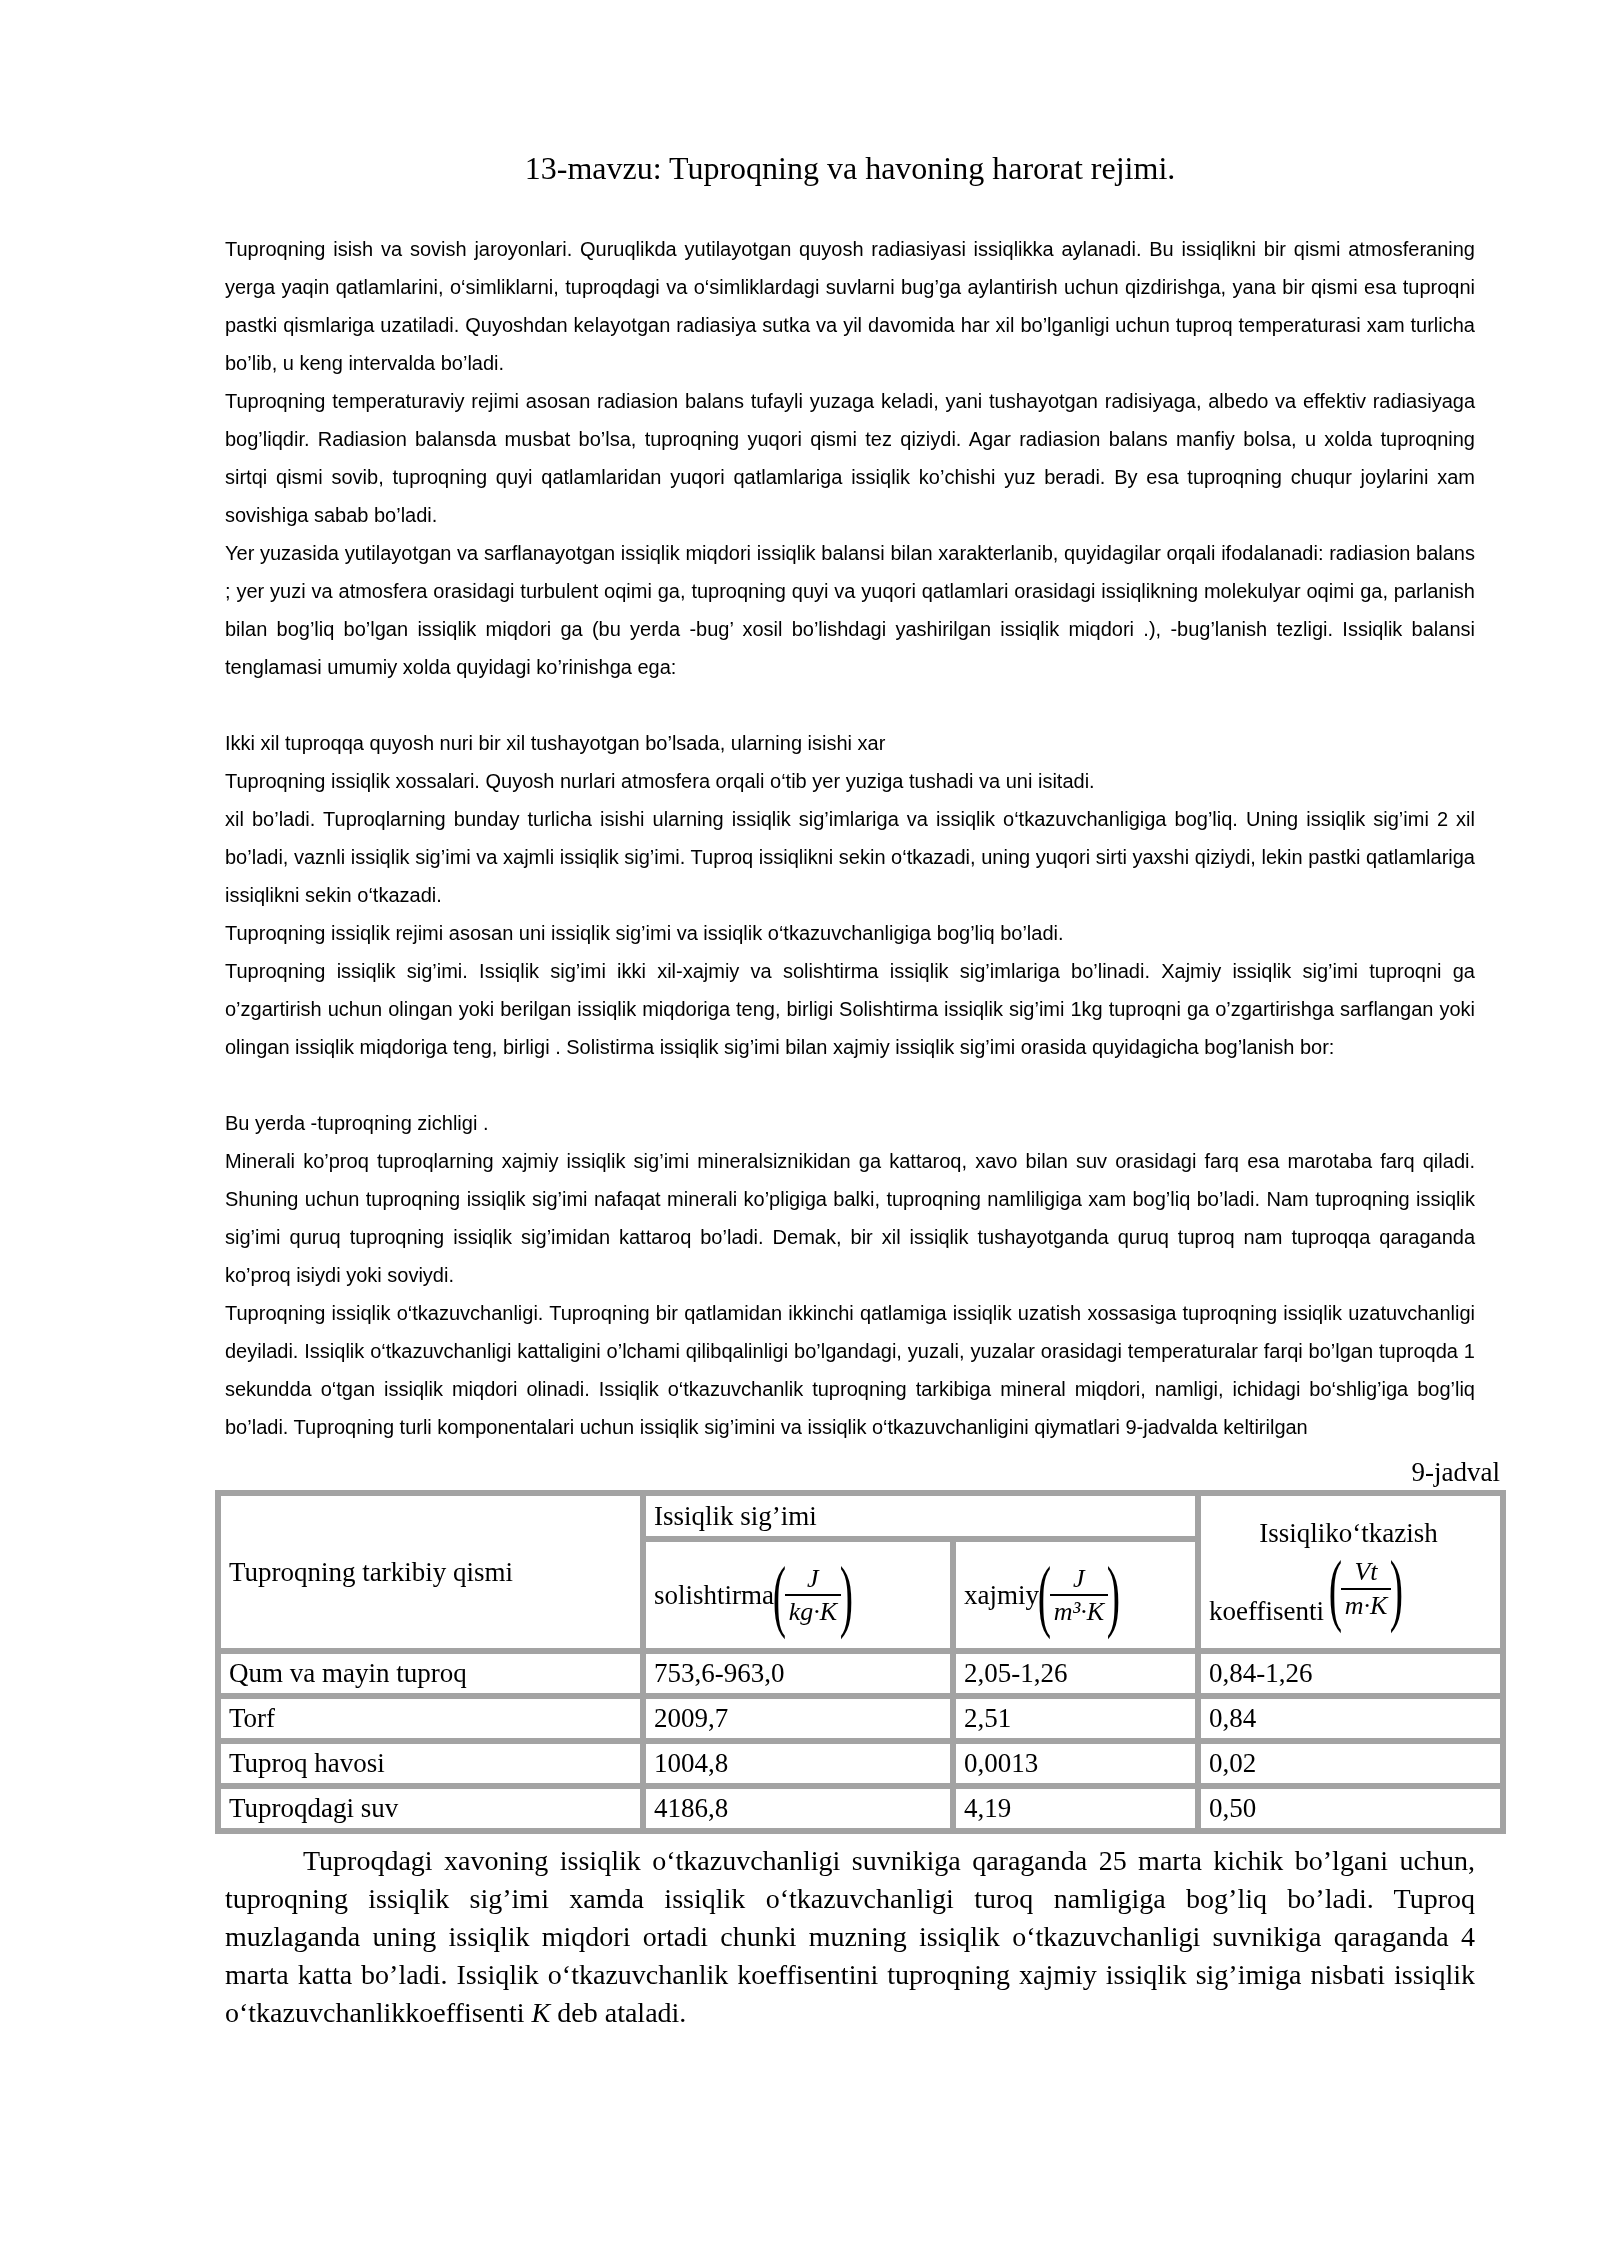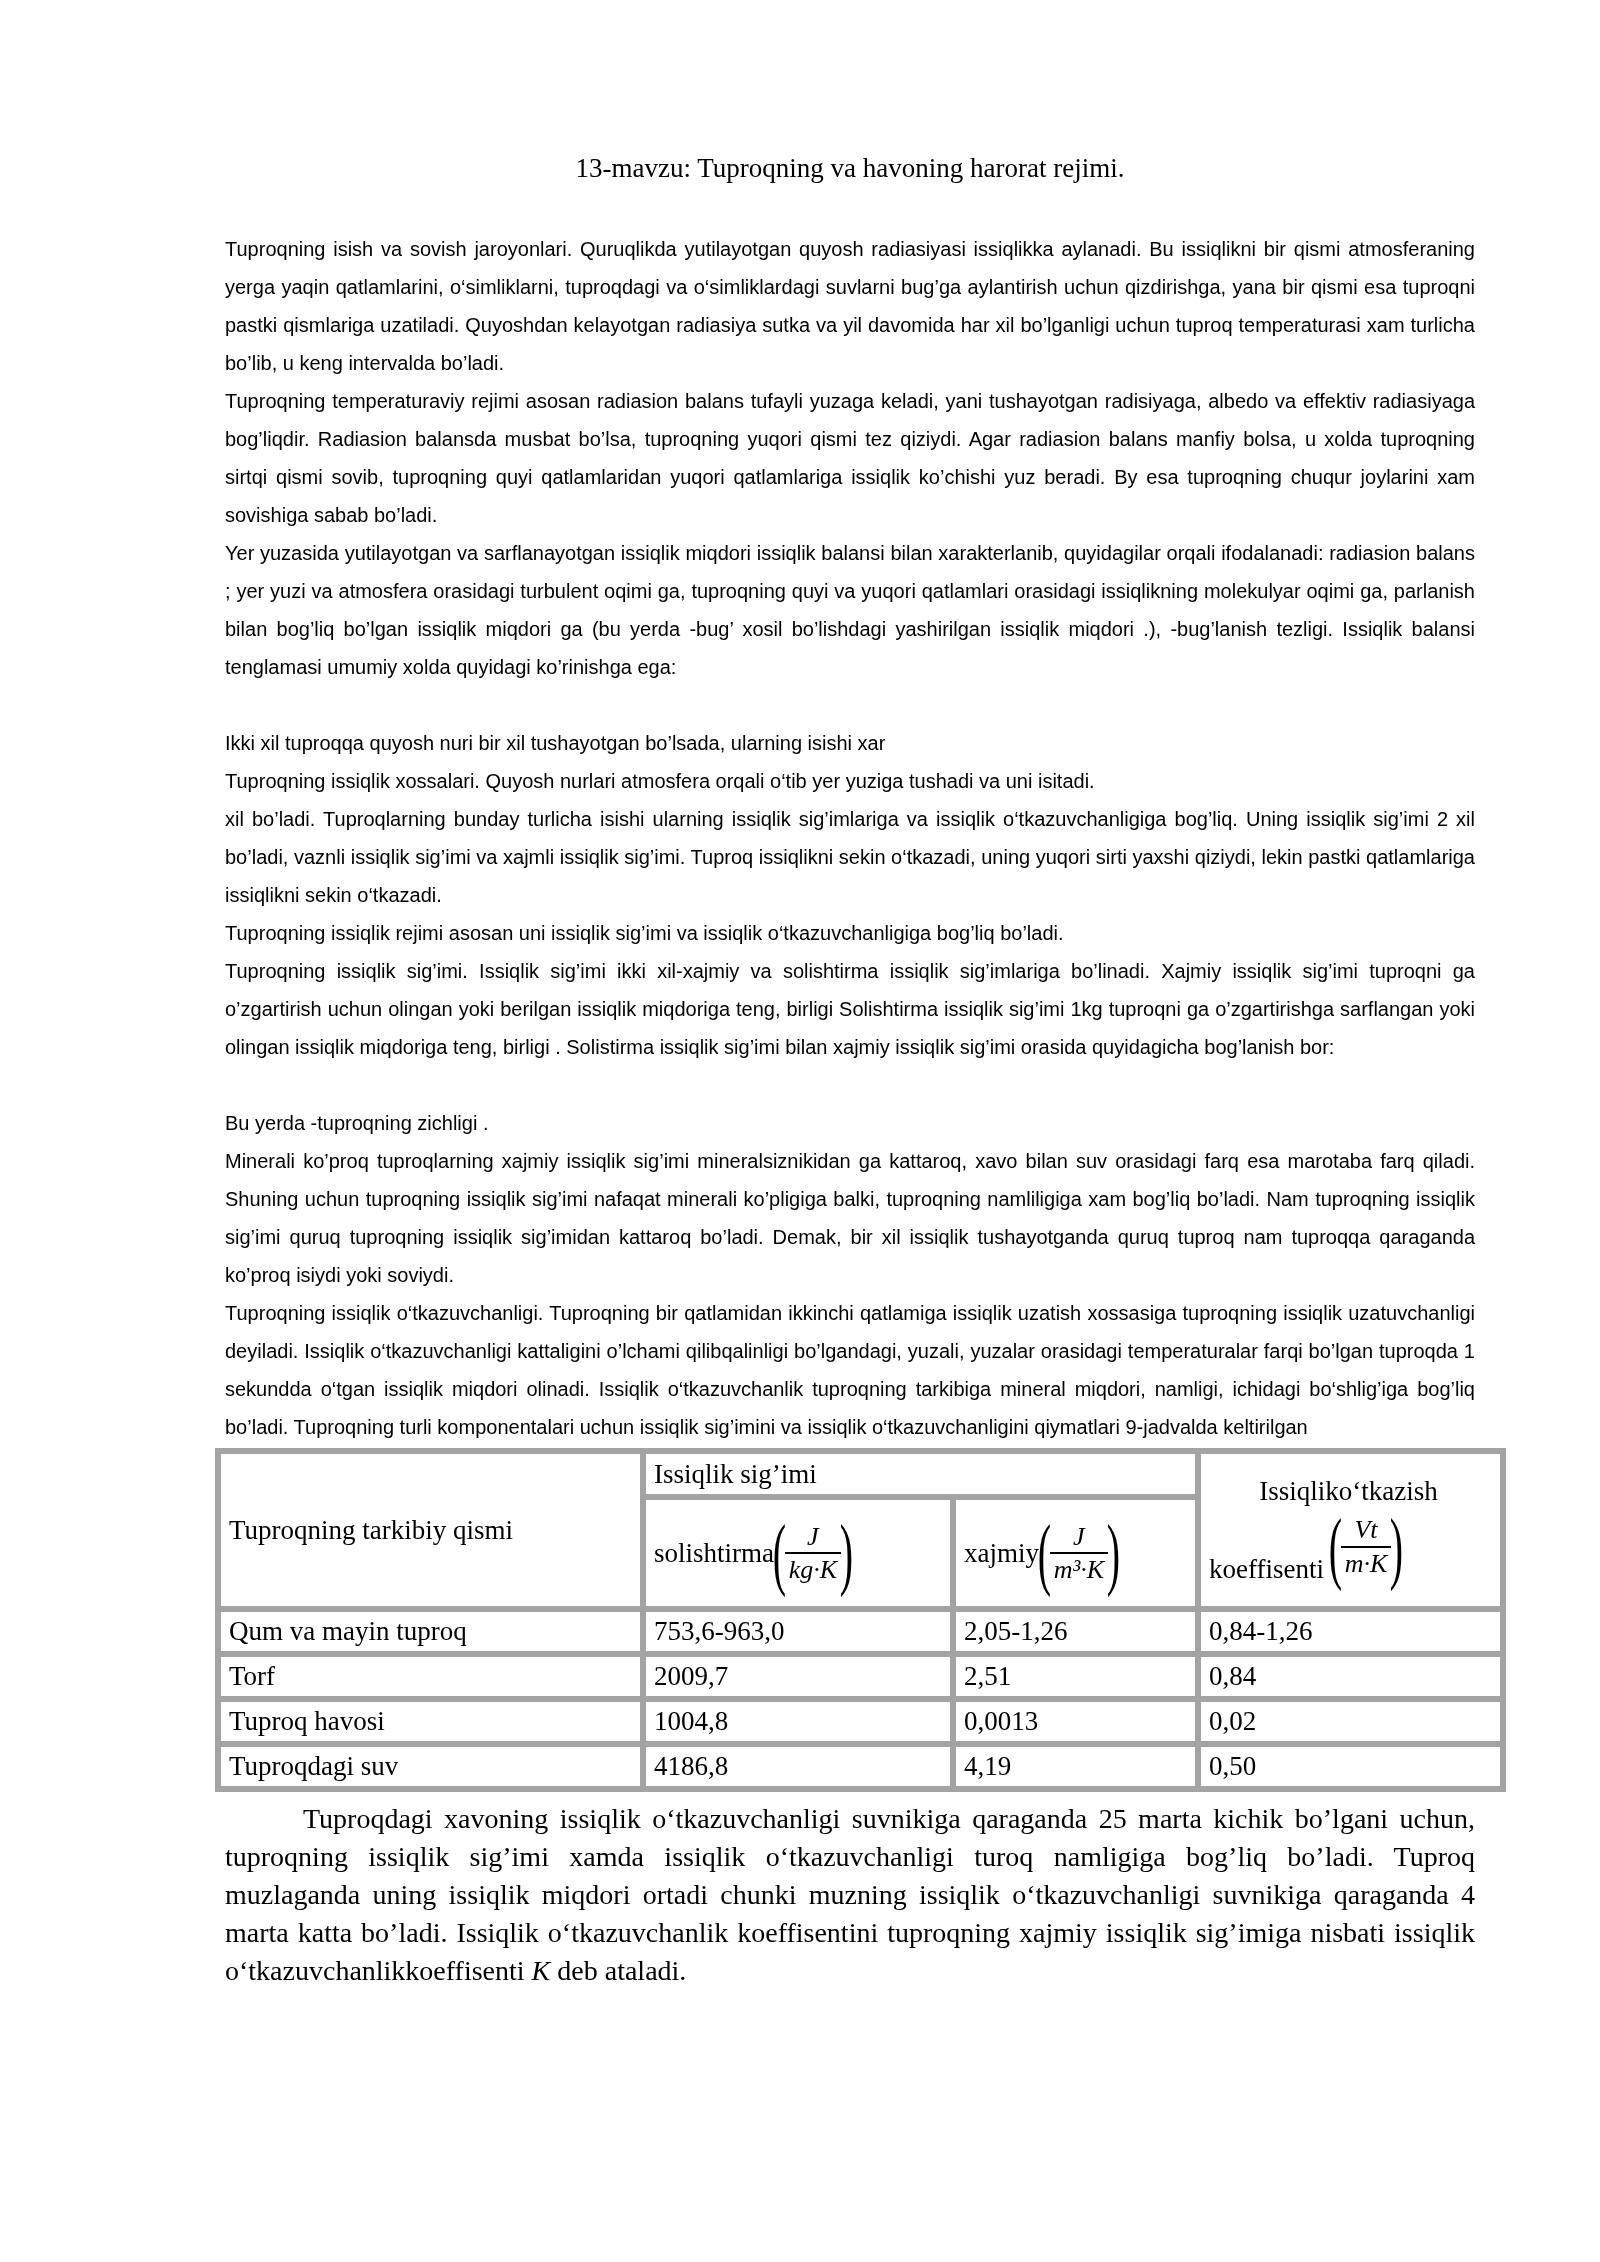--- a/index.html
+++ b/index.html
@@ -8,21 +8,21 @@
     width: 1600px;
     height: 2262px;
     background: #fff;
     box-sizing: border-box;
     padding: 148px 125px 0 225px;
     color: #000;
     overflow: hidden;
   }
   .doc-title {
     font-family: "Liberation Serif", serif;
-    font-size: 27px;
+    font-size: 32px;
     line-height: 40px;
     text-align: center;
     margin: 0 0 42px 0;
     font-weight: normal;
   }
   .para {
     margin: 0;
     text-align: justify;
   }
   .para.sans {
@@ -114,20 +114,21 @@
       <p class="para sans">xil bo’ladi. Tuproqlarning bunday turlicha isishi ularning issiqlik sig’imlariga va issiqlik o‘tkazuvchanligiga bog’liq. Uning issiqlik sig’imi 2 xil bo’ladi, vaznli issiqlik sig’imi va xajmli issiqlik sig’imi. Tuproq issiqlikni sekin o‘tkazadi, uning yuqori sirti yaxshi qiziydi, lekin pastki qatlamlariga issiqlikni sekin o‘tkazadi.</p>
       <p class="para sans">Tuproqning issiqlik rejimi asosan uni issiqlik sig’imi va issiqlik o‘tkazuvchanligiga bog’liq bo’ladi.</p>
       <p class="para sans">Tuproqning issiqlik sig’imi. Issiqlik sig’imi ikki xil-xajmiy va solishtirma issiqlik sig’imlariga bo’linadi. Xajmiy issiqlik  sig’imi  tuproqni  ga o’zgartirish uchun olingan yoki berilgan issiqlik miqdoriga teng, birligi Solishtirma issiqlik sig’imi  1kg tuproqni  ga o’zgartirishga sarflangan yoki olingan issiqlik miqdoriga teng, birligi . Solistirma issiqlik sig’imi bilan xajmiy issiqlik sig’imi orasida quyidagicha bog’lanish bor:</p>
       <p class="spacer"></p>
       <p class="para sans">Bu yerda  -tuproqning zichligi .</p>
       <p class="para sans">Minerali ko’proq tuproqlarning xajmiy issiqlik sig’imi mineralsiznikidan  ga kattaroq, xavo bilan suv orasidagi farq esa  marotaba farq qiladi. Shuning uchun tuproqning issiqlik sig’imi nafaqat minerali ko’pligiga balki, tuproqning namliligiga xam bog’liq bo’ladi. Nam tuproqning issiqlik sig’imi quruq tuproqning issiqlik sig’imidan kattaroq bo’ladi. Demak, bir xil issiqlik tushayotganda quruq tuproq nam tuproqqa qaraganda ko’proq isiydi yoki soviydi.</p>
       <p class="para sans">Tuproqning issiqlik o‘tkazuvchanligi. Tuproqning bir qatlamidan ikkinchi qatlamiga issiqlik uzatish xossasiga tuproqning issiqlik uzatuvchanligi deyiladi. Issiqlik o‘tkazuvchanligi kattaligini o’lchami qilibqalinligi  bo’lgandagi,  yuzali, yuzalar orasidagi temperaturalar farqi  bo’lgan tuproqda 1 sekundda o‘tgan issiqlik miqdori olinadi. Issiqlik o‘tkazuvchanlik tuproqning tarkibiga mineral miqdori, namligi, ichidagi bo‘shlig’iga bog’liq bo’ladi. Tuproqning turli komponentalari uchun issiqlik sig’imini va issiqlik o‘tkazuvchanligini qiymatlari 9-jadvalda keltirilgan</p>
     </div>
 
   <div class="table-zone">
+    <div class="table-label">9-jadval</div>
 
     <table class="props">
       <colgroup>
         <col style="width:425px">
         <col style="width:310px">
         <col style="width:245px">
         <col style="width:305px">
       </colgroup>
       <tbody>
           <tr class="group-row">

